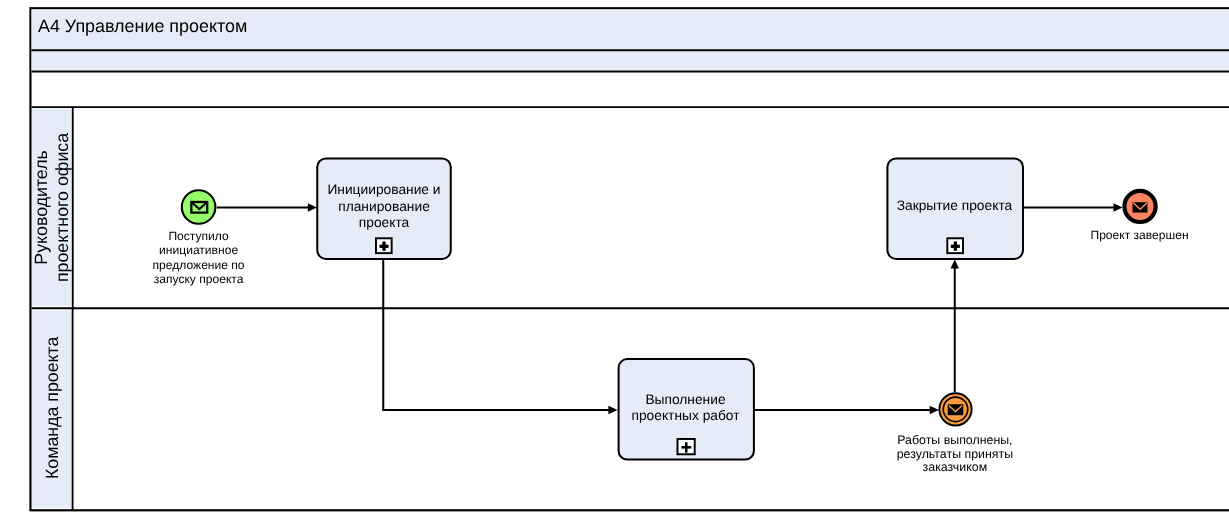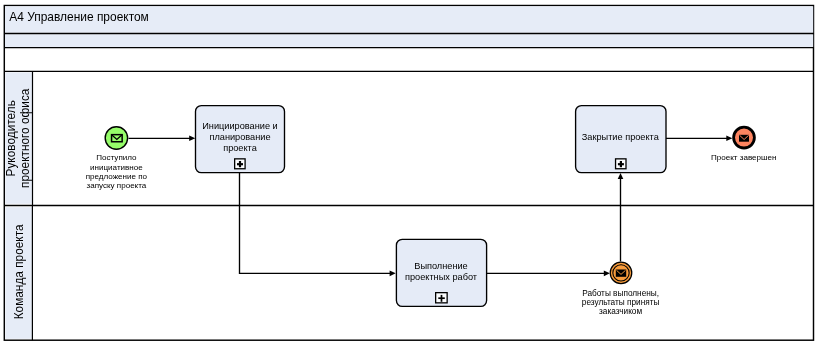--- a/index.html
+++ b/index.html
@@ -1,17 +1,17 @@
 <!DOCTYPE html>
 <html><head>
 <meta charset="utf-8">
 <style>
   html,body{margin:0;padding:0;background:#ffffff;}
   body{width:819px;height:346px;overflow:hidden;font-family:"Liberation Sans",sans-serif;color:#000;}
-  #stage{position:relative;width:664px;height:346px;will-change:transform;}
+  #stage{position:relative;width:664px;height:346px;will-change:transform;margin-left:16px;}
   svg{position:absolute;left:0;top:0;}
   text{font-family:"Liberation Sans",sans-serif;fill:#000;-webkit-font-smoothing:antialiased;}
   .pool-title{font-size:11.95px;}
   .lane-title{font-size:11.85px;}
   .task-label{font-size:9.2px;}
   .evt-label{font-size:8.05px;}
   .evt-label-b{font-size:8.25px;}
 </style>
 </head>
 <body>

